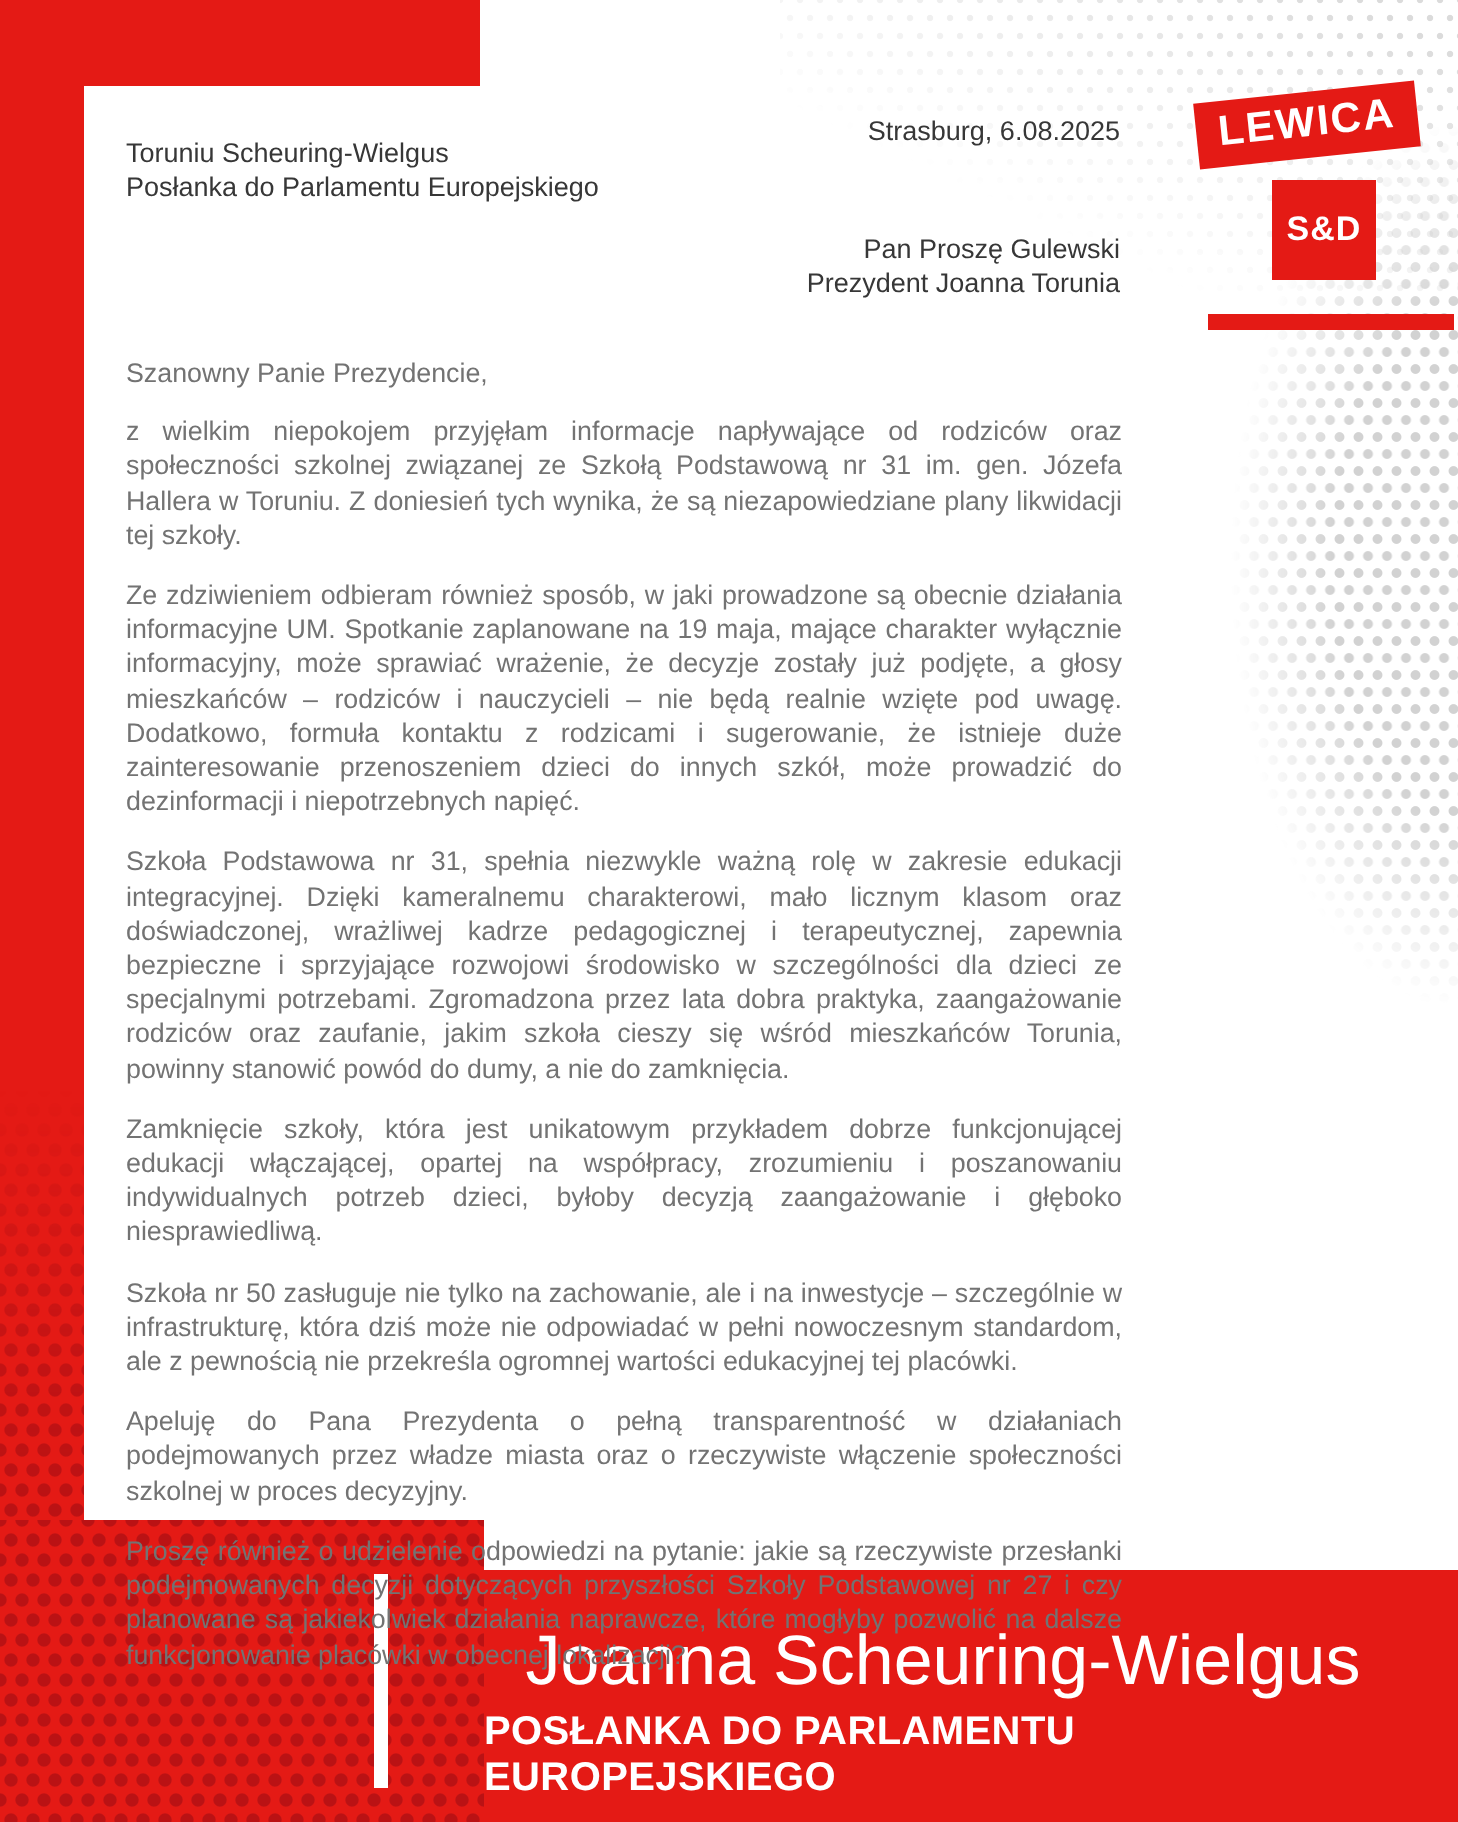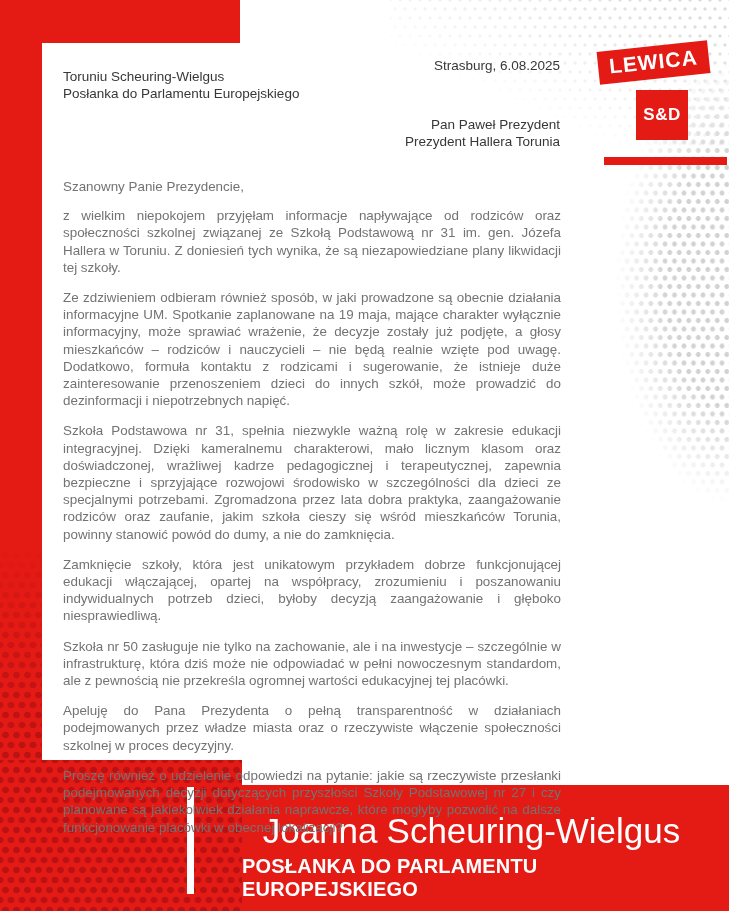--- a/index.html
+++ b/index.html
@@ -108,22 +108,22 @@
   <div class="logo-bar"></div>
 
   <div class="txt date">Strasburg, 6.08.2025</div>
 
   <div class="txt sender">
     <div>Toruniu Scheuring-Wielgus</div>
     <div>Posłanka do Parlamentu Europejskiego</div>
   </div>
 
   <div class="txt recipient">
-    <div>Pan Paweł Prezydent</div>
-    <div>Prezydent Hallera Torunia</div>
+    <div>Pan Proszę Gulewski</div>
+    <div>Prezydent Joanna Torunia</div>
   </div>
 
   <div class="body-text">
     <p class="salutation">Szanowny Panie Prezydencie,</p>
     <p>z wielkim niepokojem przyjęłam informacje napływające od rodziców oraz społeczności szkolnej związanej ze Szkołą Podstawową nr 31 im. gen. Józefa Hallera w Toruniu. Z doniesień tych wynika, że są niezapowiedziane plany likwidacji tej szkoły.</p>
     <p>Ze zdziwieniem odbieram również sposób, w jaki prowadzone są obecnie działania informacyjne UM. Spotkanie zaplanowane na 19 maja, mające charakter wyłącznie informacyjny, może sprawiać wrażenie, że decyzje zostały już podjęte, a głosy mieszkańców – rodziców i nauczycieli – nie będą realnie wzięte pod uwagę. Dodatkowo, formuła kontaktu z rodzicami i sugerowanie, że istnieje duże zainteresowanie przenoszeniem dzieci do innych szkół, może prowadzić do dezinformacji i niepotrzebnych napięć.</p>
     <p>Szkoła Podstawowa nr 31, spełnia niezwykle ważną rolę w zakresie edukacji integracyjnej. Dzięki kameralnemu charakterowi, mało licznym klasom oraz doświadczonej, wrażliwej kadrze pedagogicznej i terapeutycznej, zapewnia bezpieczne i sprzyjające rozwojowi środowisko w szczególności dla dzieci ze specjalnymi potrzebami. Zgromadzona przez lata dobra praktyka, zaangażowanie rodziców oraz zaufanie, jakim szkoła cieszy się wśród mieszkańców Torunia, powinny stanowić powód do dumy, a nie do zamknięcia.</p>
     <p>Zamknięcie szkoły, która jest unikatowym przykładem dobrze funkcjonującej edukacji włączającej, opartej na współpracy, zrozumieniu i poszanowaniu indywidualnych potrzeb dzieci, byłoby decyzją zaangażowanie i głęboko niesprawiedliwą.</p>
     <p>Szkoła nr 50 zasługuje nie tylko na zachowanie, ale i na inwestycje – szczególnie w infrastrukturę, która dziś może nie odpowiadać w pełni nowoczesnym standardom, ale z pewnością nie przekreśla ogromnej wartości edukacyjnej tej placówki.</p>
     <p>Apeluję do Pana Prezydenta o pełną transparentność w działaniach podejmowanych przez władze miasta oraz o rzeczywiste włączenie społeczności szkolnej w proces decyzyjny.</p>

